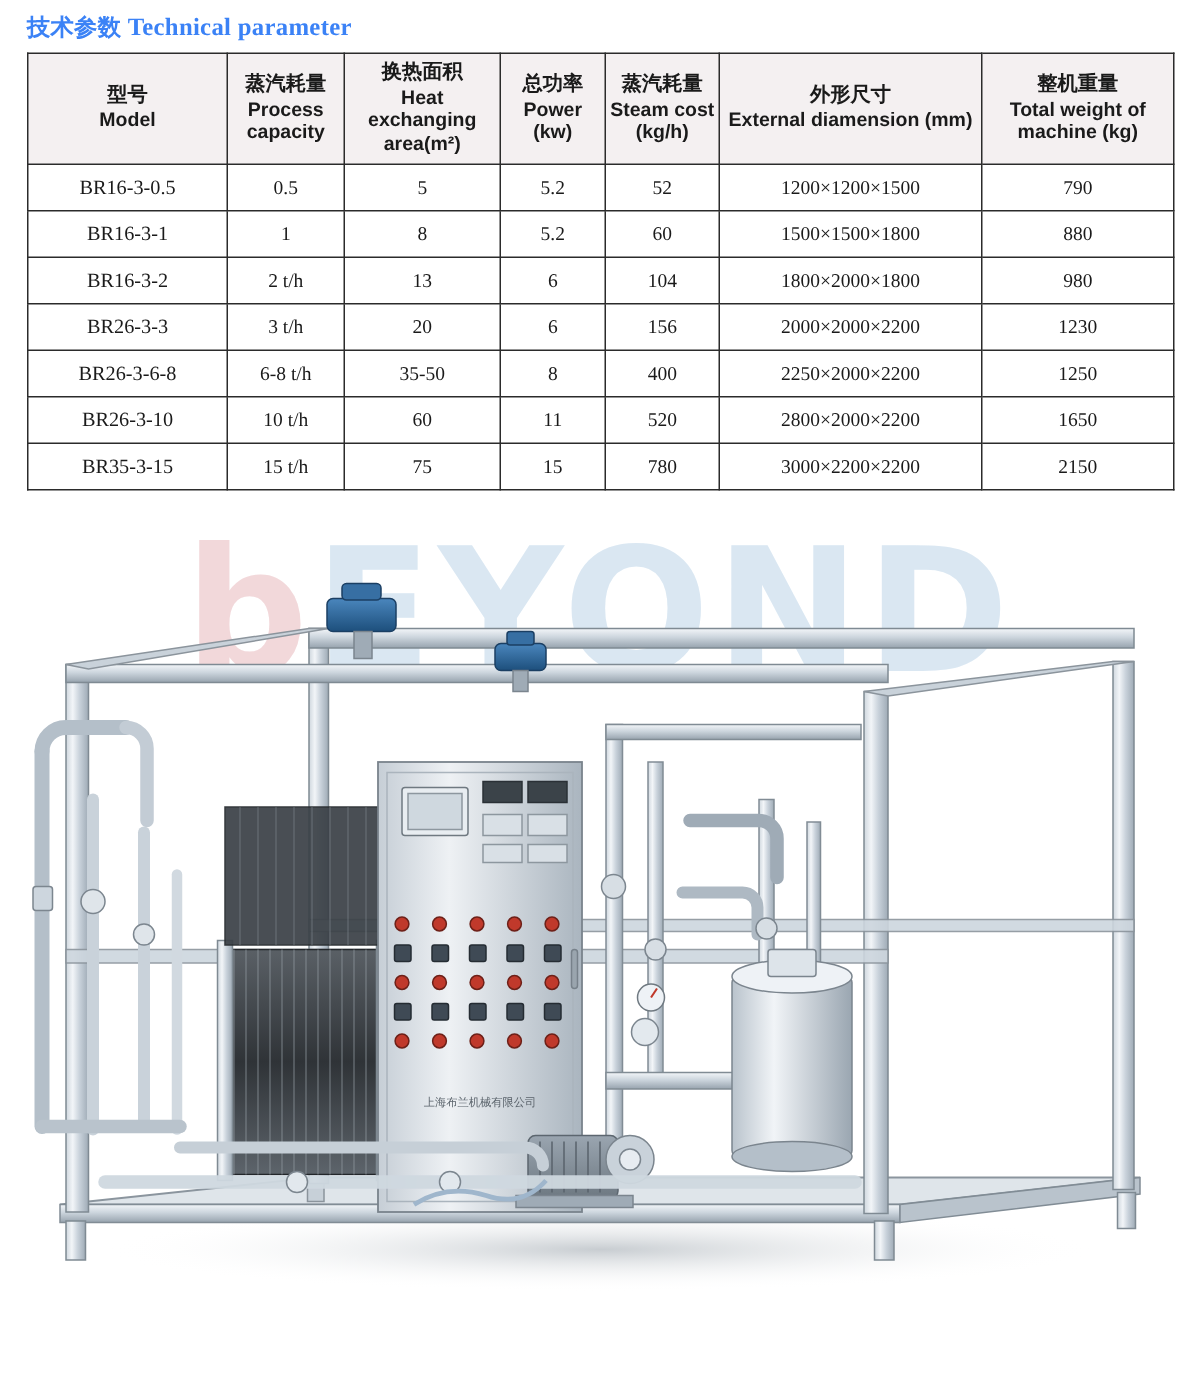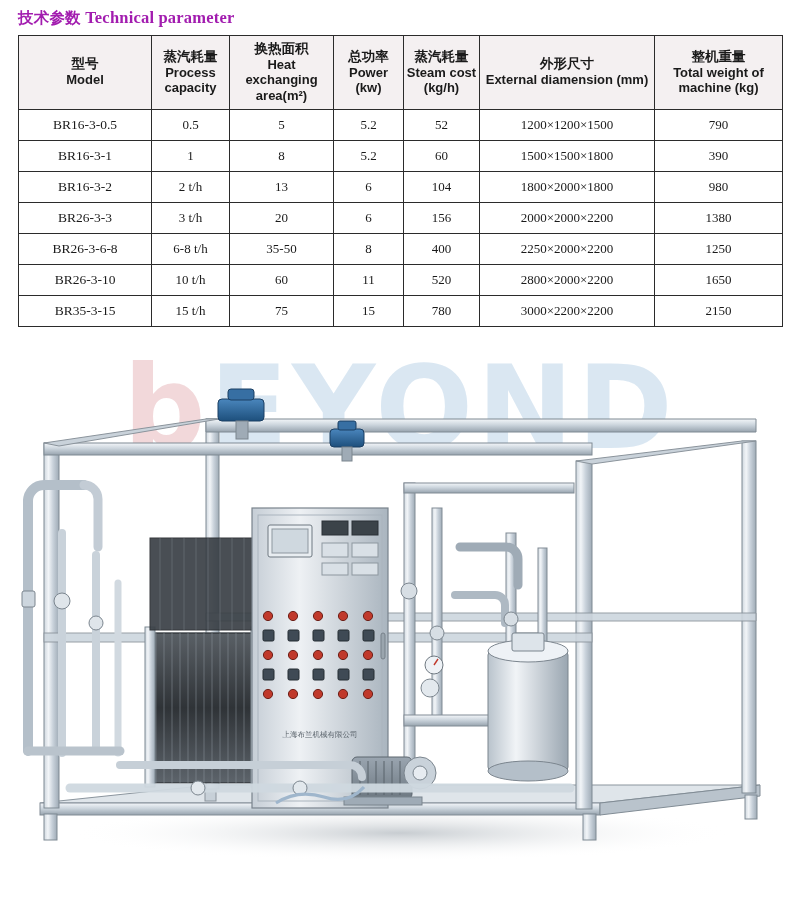--- a/index.html
+++ b/index.html
@@ -18,21 +18,21 @@
   .page {
     width: 800px;
     height: 918px;
     position: relative;
   }
   .title {
     padding: 8px 0 6px 18px;
     font-size: 16.5px;
     font-weight: bold;
     letter-spacing: 0.2px;
-    color: #a21caf;
+    color: #3b82f6;
   }
   .title .cn { font-family: "DejaVu Sans", sans-serif; font-size: 15.5px; }
   .title .en { font-family: "Liberation Serif", serif; }
 
   .table-wrap {
     margin: 0 18px 0 18px;
   }
   table.spec {
     border-collapse: collapse;
     width: 764px;
@@ -160,39 +160,39 @@
           <td>1200×1200×1500</td>
           <td>790</td>
         </tr>
         <tr>
           <td class="model">BR16-3-1</td>
           <td>1</td>
           <td>8</td>
           <td>5.2</td>
           <td>60</td>
           <td>1500×1500×1800</td>
-          <td>390</td>
+          <td>880</td>
         </tr>
         <tr>
           <td class="model">BR16-3-2</td>
           <td>2 t/h</td>
           <td>13</td>
           <td>6</td>
           <td>104</td>
           <td>1800×2000×1800</td>
           <td>980</td>
         </tr>
         <tr>
           <td class="model">BR26-3-3</td>
           <td>3 t/h</td>
           <td>20</td>
           <td>6</td>
           <td>156</td>
           <td>2000×2000×2200</td>
-          <td>1380</td>
+          <td>1230</td>
         </tr>
         <tr>
           <td class="model">BR26-3-6-8</td>
           <td>6-8 t/h</td>
           <td>35-50</td>
           <td>8</td>
           <td>400</td>
           <td>2250×2000×2200</td>
           <td>1250</td>
         </tr>

